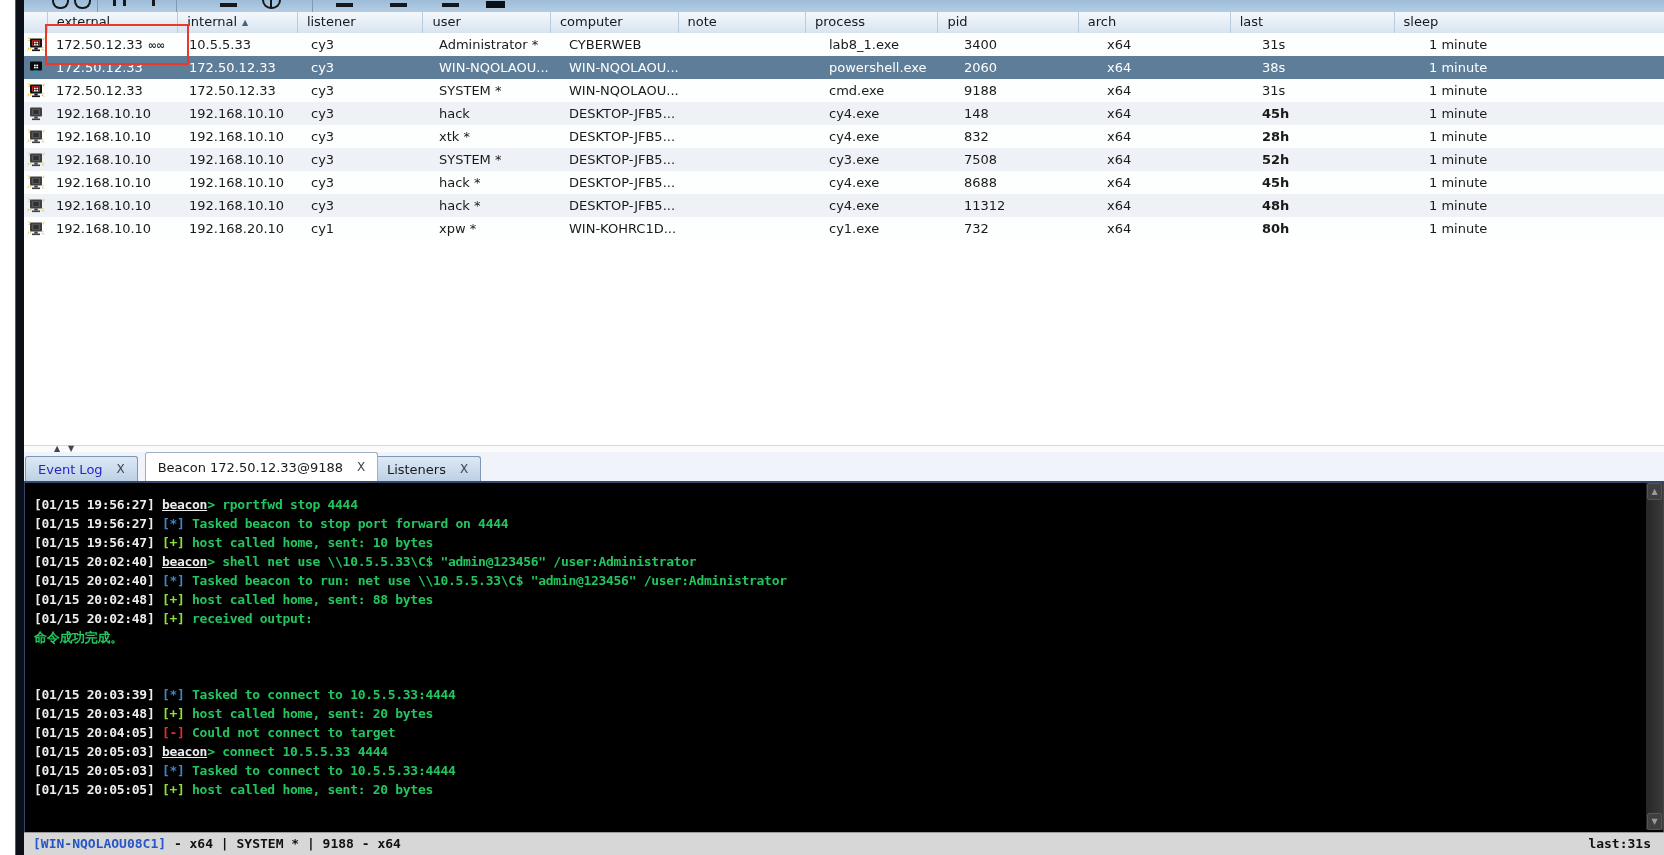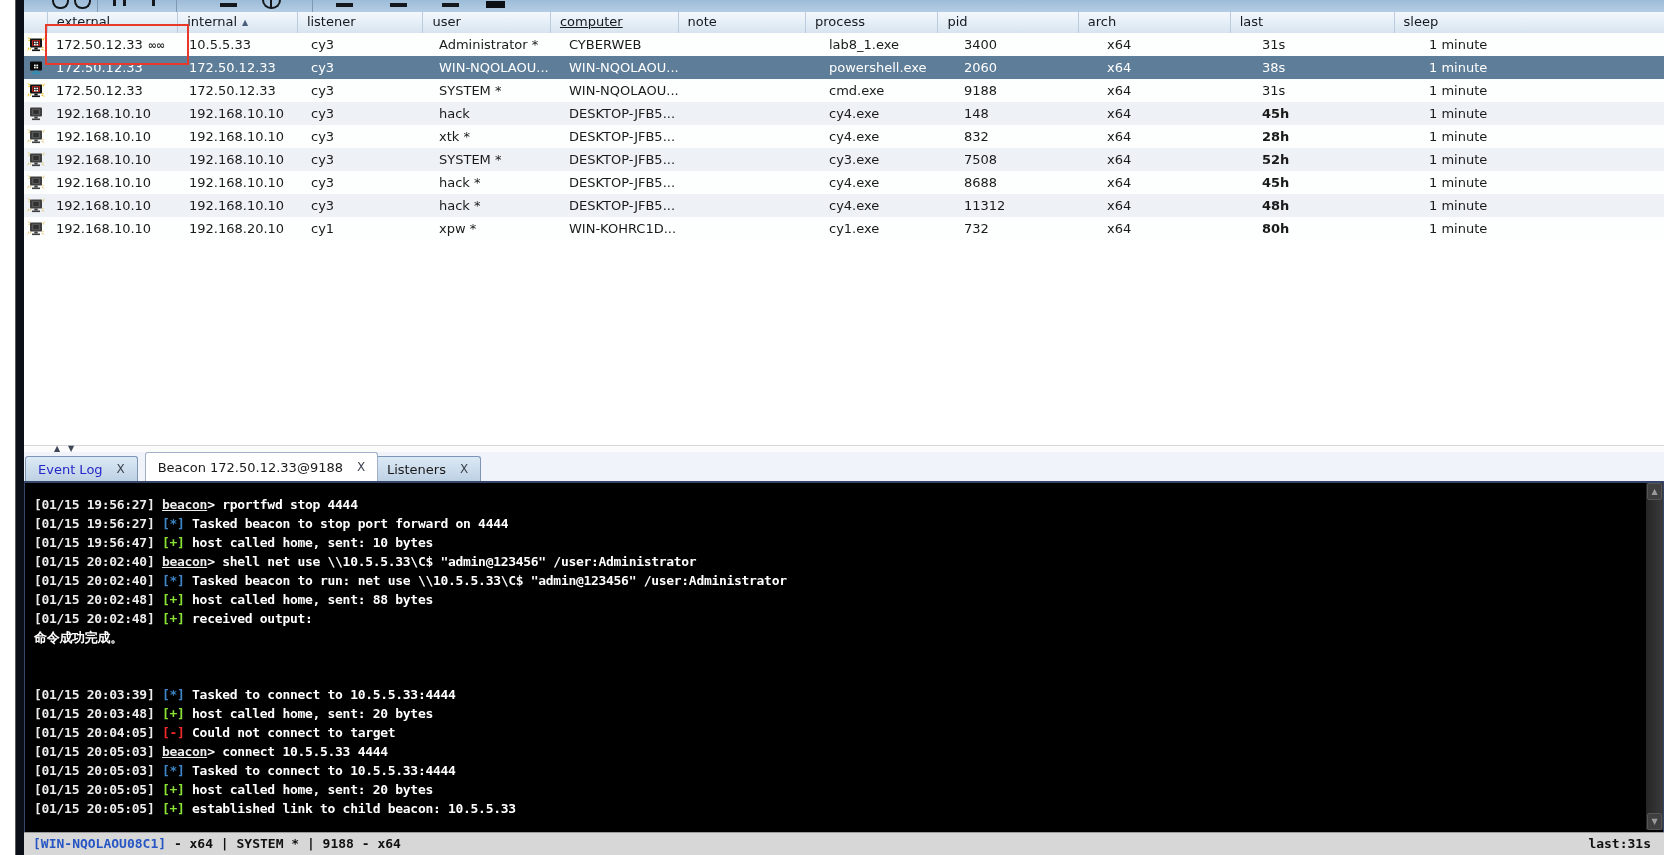--- a/index.html
+++ b/index.html
@@ -52,21 +52,21 @@
   .tab.unread .tab-label{color:#2727c8;}
   .tab-close{margin-left:14px;color:#3d4450;font-size:12px;cursor:pointer;}
 
   
   .console{position:absolute;left:0;top:481px;width:1640px;height:351px;box-sizing:border-box;background:#000000;
            border-top:2px solid #36466b;border-left:1px solid #36466b;border-right:1px solid #36466b;
            padding:12px 26px 0 9px;overflow:hidden;
            font-family:"DejaVu Sans Mono","Liberation Mono",monospace;font-weight:bold;font-size:13px;letter-spacing:-0.3px;}
   .cline{height:19px;line-height:19px;white-space:pre;}
   .c-ts{color:#ededed;}
-  .c-txt{color:#ffffff;}
+  .c-txt{color:#22c55e;}
   .c-link{color:#ededed;text-decoration:underline;}
   .c-star{color:#3d85c6;}
   .c-plus{color:#8ae234;}
   .c-minus{color:#ef2929;}
   .scrollbar{position:absolute;right:1px;top:483px;width:17px;height:347px;background:linear-gradient(90deg,#262626,#3a3a3a);}
   .scroll-btn{position:absolute;left:1px;width:15px;height:17px;background:#3f3f3f;border:1px solid #555;box-sizing:border-box;
               color:#9a9a9a;font-size:8px;text-align:center;line-height:15px;cursor:pointer;}
   .scroll-btn.up{top:0;border-radius:2px;}
   .scroll-btn.down{bottom:0;border-radius:2px;}
 
@@ -100,21 +100,21 @@
     <div class="frag frag-bar" style="left:418px"></div>
     <div class="frag frag-solid" style="left:462px;top:1px"></div>
   </div>
 
   <div class="thead" id="thead">
       <div class="th" style="width: 23px;"></div>
       <div class="th" style="width: 133px;">external</div>
       <div class="th" style="width: 122px;">internal<span class="sort">▲</span></div>
       <div class="th" style="width: 128px;">listener</div>
       <div class="th" style="width: 130px;">user</div>
-      <div class="th" style="width: 130px; text-decoration: underline;">computer</div>
+      <div class="th" style="width: 130px;">computer</div>
       <div class="th" style="width: 130px;">note</div>
       <div class="th" style="width: 135px;">process</div>
       <div class="th" style="width: 143px;">pid</div>
       <div class="th" style="width: 155px;">arch</div>
       <div class="th" style="width: 167px;">last</div>
       <div class="th" style="width: 276px;">sleep</div>
     </div>
   <div class="tbody" id="tbody">
       <div class="tr">
         <div class="td icon-cell" style="width: 23px;">
@@ -442,21 +442,20 @@
       <div class="cline"><span class="c-ts">[01/15 20:02:48] </span><span class="c-plus">[+]</span><span class="c-txt"> received output:</span></div>
       <div class="cline"><span class="c-txt">命令成功完成。</span></div>
       <div class="cline"></div>
       <div class="cline"></div>
       <div class="cline"><span class="c-ts">[01/15 20:03:39] </span><span class="c-star">[*]</span><span class="c-txt"> Tasked to connect to 10.5.5.33:4444</span></div>
       <div class="cline"><span class="c-ts">[01/15 20:03:48] </span><span class="c-plus">[+]</span><span class="c-txt"> host called home, sent: 20 bytes</span></div>
       <div class="cline"><span class="c-ts">[01/15 20:04:05] </span><span class="c-minus">[-]</span><span class="c-txt"> Could not connect to target</span></div>
       <div class="cline"><span class="c-ts">[01/15 20:05:03] </span><span class="c-link">beacon</span><span class="c-txt">&gt; connect 10.5.5.33 4444</span></div>
       <div class="cline"><span class="c-ts">[01/15 20:05:03] </span><span class="c-star">[*]</span><span class="c-txt"> Tasked to connect to 10.5.5.33:4444</span></div>
       <div class="cline"><span class="c-ts">[01/15 20:05:05] </span><span class="c-plus">[+]</span><span class="c-txt"> host called home, sent: 20 bytes</span></div>
-      <div class="cline"><span class="c-ts">[01/15 20:05:05] </span><span class="c-plus">[+]</span><span class="c-txt"> established link to child beacon: 10.5.5.33</span></div>
     </div>
   <div class="scrollbar">
     <div class="scroll-btn up">▲</div>
     <div class="scroll-btn down">▼</div>
   </div>
 
   <div class="statusbar">
     <span class="status-host">[WIN-NQOLAOU08C1]</span><span> - x64 |  SYSTEM * | 9188 - x64</span>
     <span class="status-last">last:31s</span>
   </div>

